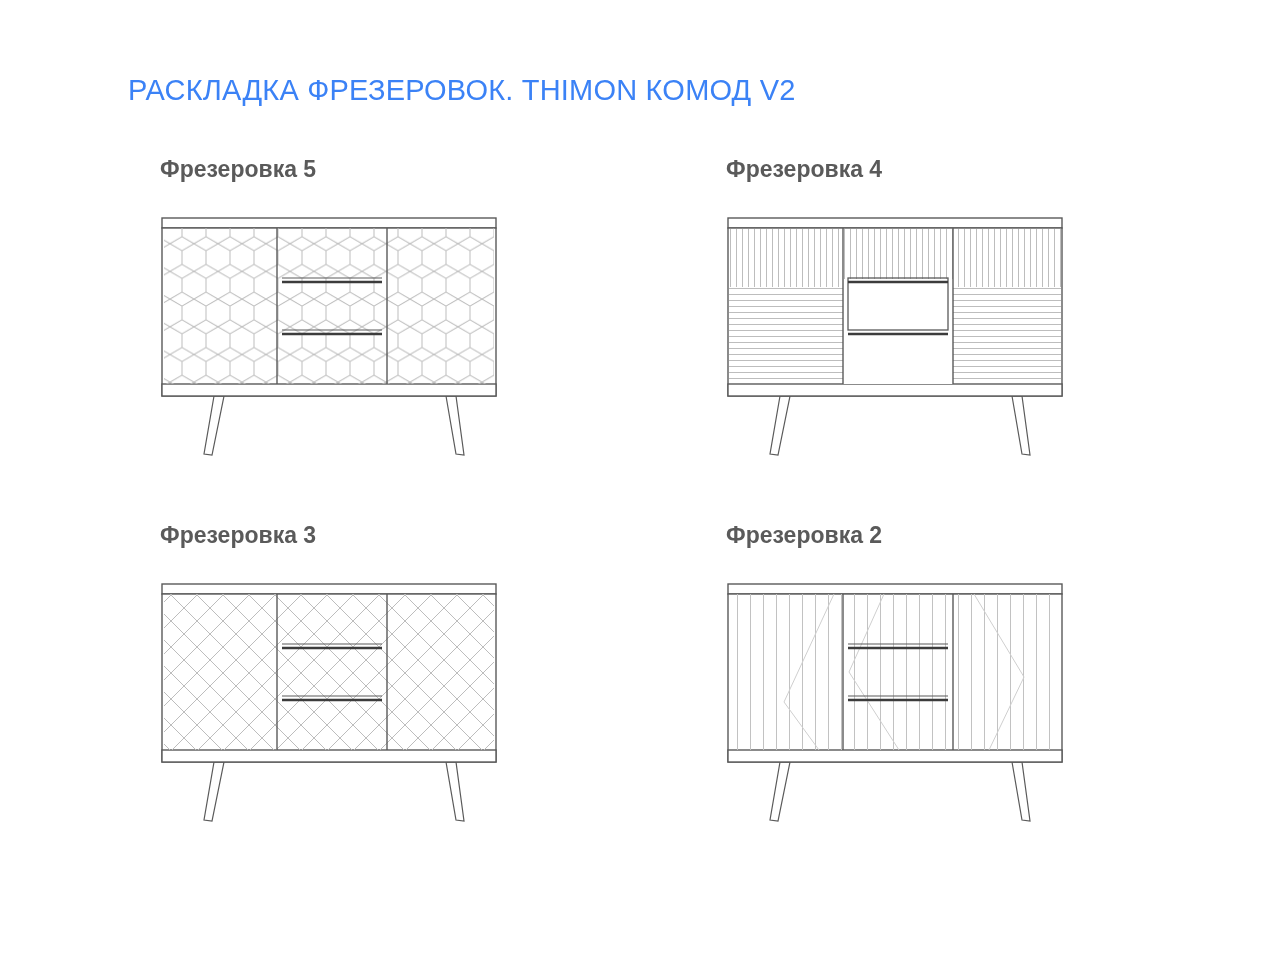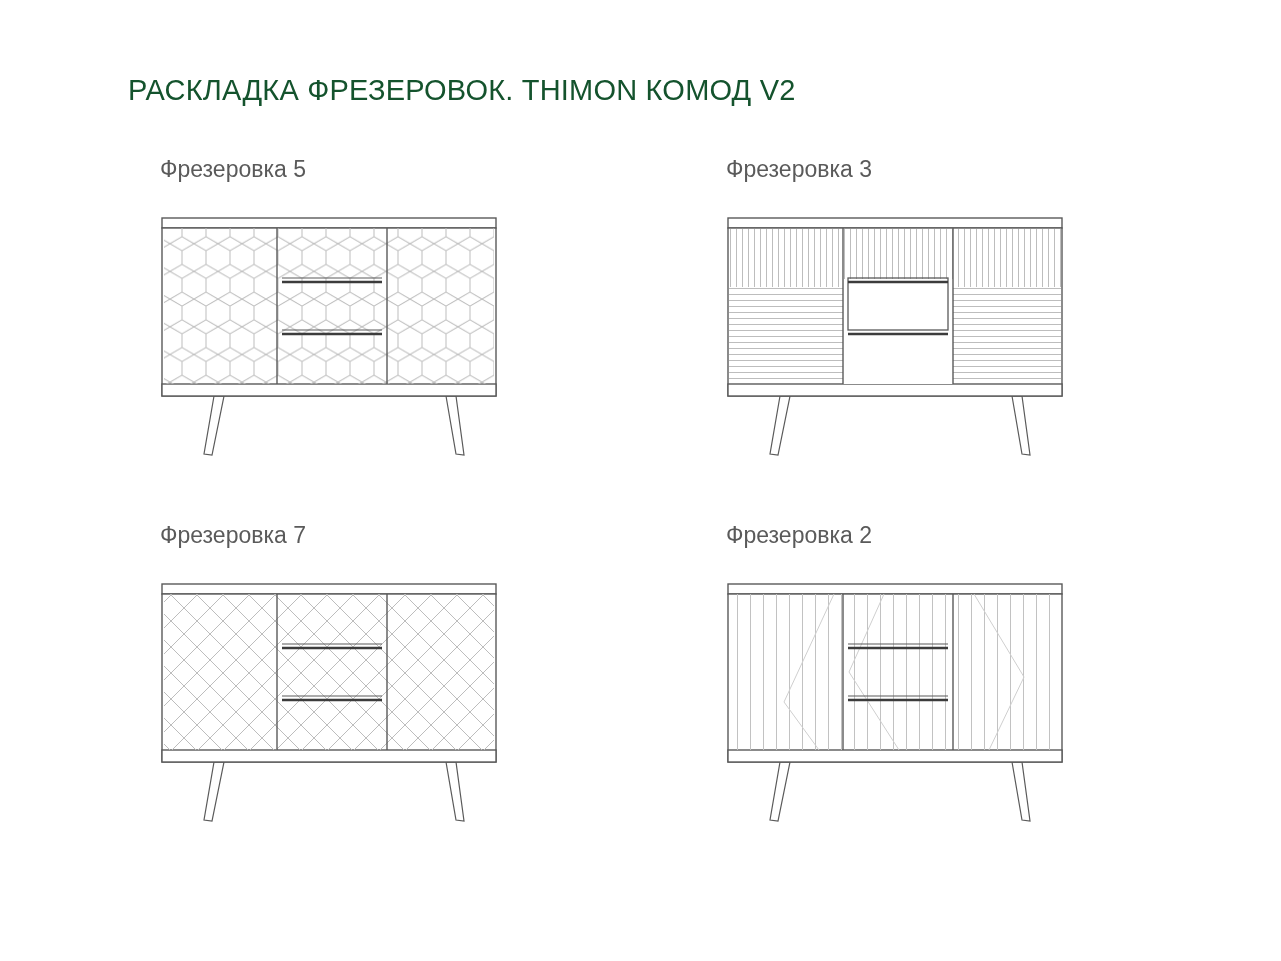--- a/index.html
+++ b/index.html
@@ -14,36 +14,36 @@
     color: #3c3c3c;
     position: relative;
     overflow: hidden;
   }
   .page-title {
     position: absolute;
     left: 128px;
     top: 74px;
     font-size: 29px;
     letter-spacing: 0.2px;
-    color: #14532d;
+    color: #3b82f6;
     font-weight: 400;
     white-space: nowrap;
   }
   .panel {
     position: absolute;
     width: 560px;
     height: 330px;
   }
   .panel-title {
     position: absolute;
     left: 32px;
     top: 0px;
     font-size: 23px;
     color: #5a5a5a;
-    font-weight: 400;
+    font-weight: 700;
     white-space: nowrap;
   }
   .figure {
     position: absolute;
     left: 30px;
     top: 60px;
     width: 350px;
     height: 250px;
   }
   .figure svg {
@@ -100,21 +100,21 @@
       </g>
       <g stroke="#5a5a5a" stroke-width="1.2" fill="none">
         <line x1="124" y1="62" x2="224" y2="62"></line>
         <line x1="124" y1="114" x2="224" y2="114"></line>
       </g>
     </svg>
   </div>
 </div>
 
 <div class="panel" id="panel-6">
-  <div class="panel-title">Фрезеровка 3</div>
+  <div class="panel-title">Фрезеровка 4</div>
   <div class="figure">
     <svg width="350" height="250" viewBox="0 0 350 250" xmlns="http://www.w3.org/2000/svg">
       <defs>
         <pattern id="vertPat" width="6" height="10" patternUnits="userSpaceOnUse">
           <line x1="0.5" y1="0" x2="0.5" y2="10" stroke="#bdbdbd" stroke-width="1"></line>
         </pattern>
         <pattern id="horzPat" width="10" height="6" patternUnits="userSpaceOnUse">
           <line x1="0" y1="0.5" x2="10" y2="0.5" stroke="#bdbdbd" stroke-width="1"></line>
         </pattern>
       </defs>
@@ -147,21 +147,21 @@
       </g>
       <g stroke="#3c3c3c" stroke-width="2.4" fill="none">
         <line x1="124" y1="66" x2="224" y2="66"></line>
         <line x1="124" y1="118" x2="224" y2="118"></line>
       </g>
     </svg>
   </div>
 </div>
 
 <div class="panel" id="panel-7">
-  <div class="panel-title">Фрезеровка 7</div>
+  <div class="panel-title">Фрезеровка 3</div>
   <div class="figure">
     <svg width="350" height="250" viewBox="0 0 350 250" xmlns="http://www.w3.org/2000/svg">
       <defs>
         <pattern id="diamondPat" width="26" height="26" patternUnits="userSpaceOnUse">
           <path d="M0 0 L26 26 M26 0 L0 26" fill="none" stroke="#bdbdbd" stroke-width="1"></path>
         </pattern>
         <clipPath id="clipBody7">
             <rect x="6" y="12" width="330" height="156"></rect>
           </clipPath>
       </defs>

